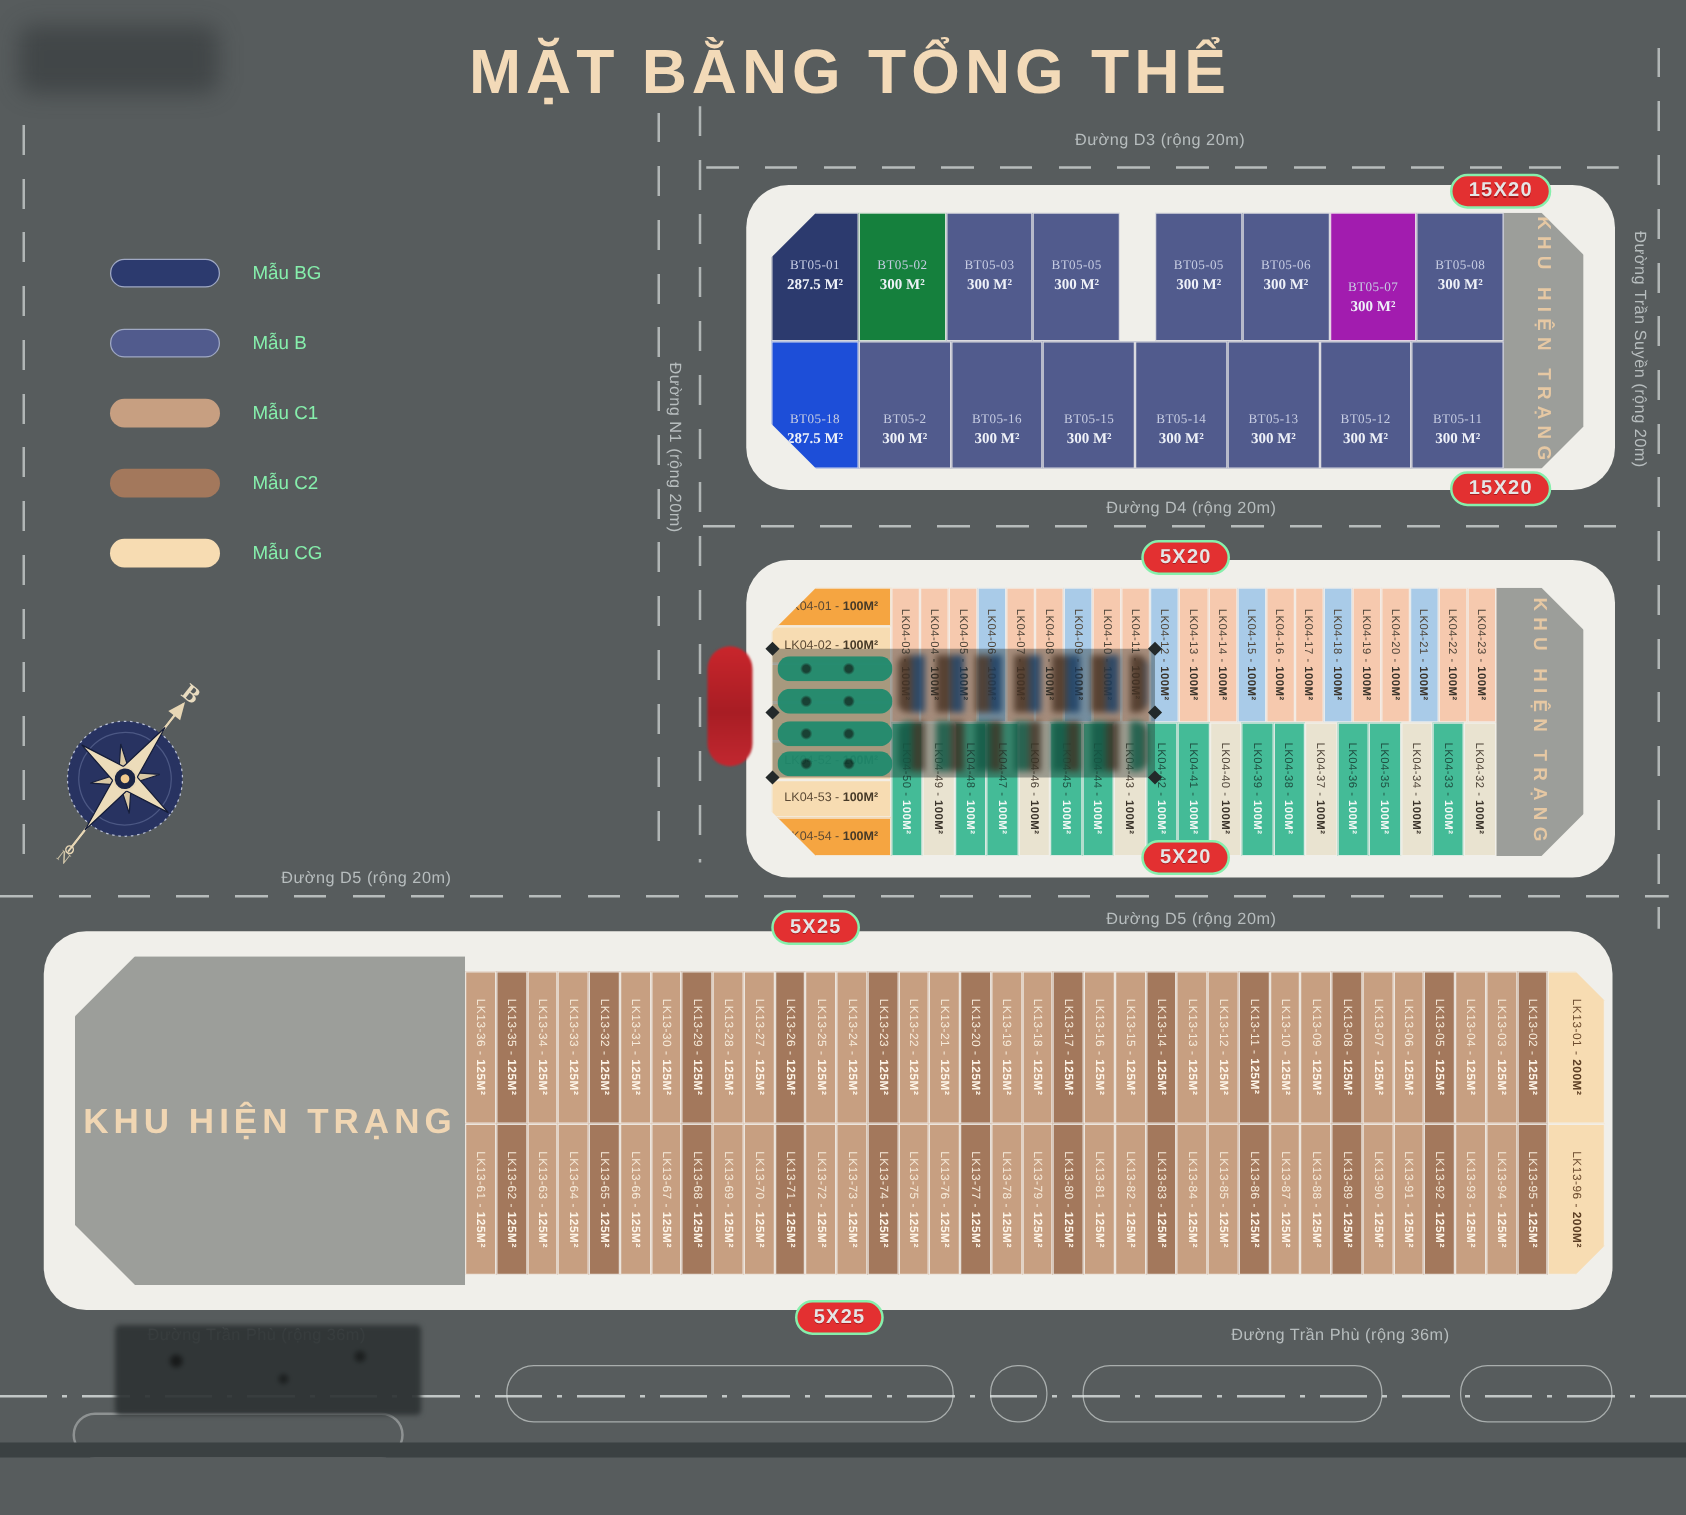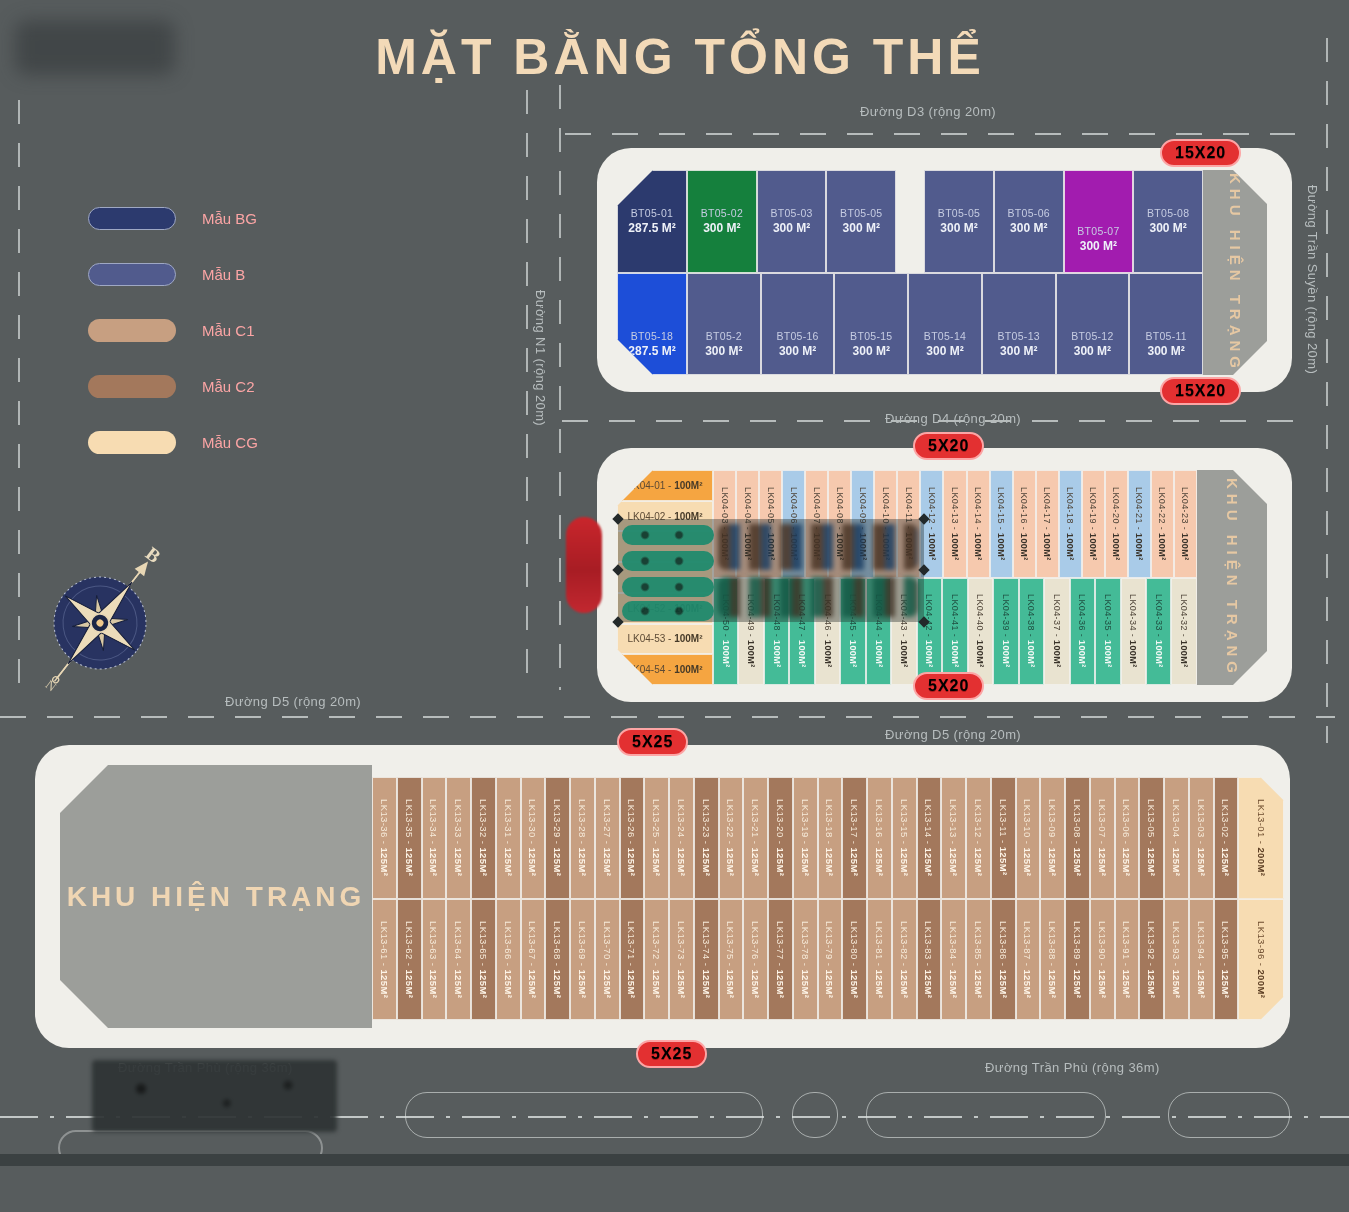--- a/index.html
+++ b/index.html
@@ -10,21 +10,21 @@
   #title { position:absolute; left:250px; top:28px; width:860px; text-align:center;
            font-size:50px; font-weight:800; letter-spacing:4px; color:#f3dab8; }
 
   
   .leg-col { position:absolute; display:flex; flex-direction:column; gap:33px; }
   #legend-left  { left:88px;  top:207px; }
   #legend-right { left:315px; top:207px; }
   .leg-item { display:flex; align-items:center; gap:26px; }
   .leg-pill { width:88px; height:23px; border-radius:12px; }
   .leg-pill.bordered { border:1px solid #9fa8c4; }
-  .leg-label { font-size:15px; color:#fca5a5; }
+  .leg-label { font-size:15px; color:#86efac; }
 
   
   .road-label { position:absolute; font-size:13px; color:#b7bdbe; letter-spacing:.4px; z-index:5; }
   .vlabel { writing-mode:vertical-rl; text-orientation:mixed; }
   .hdash { position:absolute; height:2px; z-index:4;
            background:repeating-linear-gradient(90deg, rgba(215,220,219,.75) 0 26px, transparent 26px 47px); }
   .vdash { position:absolute; width:2px; z-index:4;
            background:repeating-linear-gradient(180deg, rgba(215,220,219,.7) 0 24px, transparent 24px 43px); }
   .dashdot { position:absolute; height:2px; opacity:.85; z-index:4;
            background:repeating-linear-gradient(90deg,#d5dad9 0 38px, transparent 38px 50px, #d5dad9 50px 54px, transparent 54px 66px); }
@@ -42,21 +42,21 @@
   .plot { position:relative; border:1px solid rgba(242,241,237,.85); display:flex;
           align-items:center; justify-content:center; overflow:hidden; }
 
   
   #bt-inner { left:20px; top:22px; width:650px; height:205px; }
   #bt-grid { flex:1; display:flex; flex-direction:column; }
   .bt-row { flex:1; display:flex; }
   .bt-cell { flex:1; align-items:flex-start; }
   .bt-cell.bg-col { flex:0 0 70px; }
   #bt-gray { flex:0 0 64px; }
-  .btext { text-align:center; padding-top:36px; }
+  .btext { text-align:center; padding-top:36px;font-family:Liberation Serif, serif; }
   .bt-row.row2 .btext { padding-top:56px; }
   .bt-name { font-size:10.5px; letter-spacing:.3px; color:#c6cce2; }
   .bt-area { font-size:12px; font-weight:700; color:#eef1f8; margin-top:2px; }
 
   
   #lk04-inner { left:20px; top:22px; width:650px; height:215px; }
   #lk04-left { flex:0 0 96px; display:flex; flex-direction:column; }
   .strip { flex:1; }
   .htext { font-size:10px; white-space:nowrap; }
   .htext .pname { color:#5c4a35; }
@@ -82,21 +82,21 @@
   .lkcell13 .vtext { font-size:9.5px; }
   .lkcell13 .vtext .pname { color:#f6ead9; }
   .lkcell13 .vtext .parea { color:#fdf4e7; font-weight:700; }
   .big { flex:0 0 46px !important; }
   .big .vtext .pname { color:#6d4c2e; }
   .big .vtext .parea { color:#5d3f24; }
   .big-top { clip-path:polygon(0 0, calc(100% - 24px) 0, 100% 24px, 100% 100%, 0 100%); }
   .big-bot { clip-path:polygon(0 0, 100% 0, 100% calc(100% - 24px), calc(100% - 24px) 100%, 0 100%); }
 
   
-  .dim-badge { position:absolute; background:#e33031; border:2px solid #fca5a5; color:#000000;
+  .dim-badge { position:absolute; background:#e33031; border:2px solid #86efac; color:#e5e5e5;
     font-size:16px; font-weight:800; letter-spacing:1px; padding:3px 13px; border-radius:16px;
     text-shadow:0 1px 0 rgba(130,10,15,.6); z-index:30; }
 
   
   #wm-topleft { position:absolute; left:15px; top:20px; width:160px; height:55px;
     background:rgba(40,45,46,.45); filter:blur(9px); border-radius:12px; z-index:3; }
   #wm-rect { position:absolute; left:618px; top:519px; width:306px; height:103px;
     background:rgba(38,44,42,.38); z-index:20; }
   .wm-bar { position:absolute; left:4px; width:92px; height:20px; border-radius:10px;
     background:#1d8a6d; opacity:.92; filter:blur(.6px);
@@ -190,21 +190,21 @@
   <div class="hdash" style="left:0px; top:716px; width:1335px;"></div>
   <div class="dashdot" style="left:0px; top:1116px; width:1349px;"></div>
 
   <div class="median" style="left:405px; width:358px;"></div>
   <div class="median" style="left:792px; width:46px;"></div>
   <div class="median" style="left:866px; width:240px;"></div>
   <div class="median" style="left:1168px; width:122px;"></div>
   <div id="wm-outline"></div>
 
   <div class="road-label" style="left:860px; top:104px;">Đường D3 (rộng 20m)</div>
-  <div class="road-label" style="left:885px; top:411px;">Đường D4 (rộng 20m)</div>
+  <div class="road-label" style="left:885px; top:398px;">Đường D4 (rộng 20m)</div>
   <div class="road-label" style="left:225px; top:694px;">Đường D5 (rộng 20m)</div>
   <div class="road-label" style="left:885px; top:727px;">Đường D5 (rộng 20m)</div>
   <div class="road-label vlabel" style="left:533px; top:290px; height:210px;">Đường N1 (rộng 20m)</div>
   <div class="road-label vlabel" style="left:1305px; top:185px; height:215px;">Đường Trần Suyền (rộng 20m)</div>
   <div class="road-label" style="left:985px; top:1060px;">Đường Trần Phù (rộng 36m)</div>
   <div class="road-label" style="left:118px; top:1060px;">Đường Trần Phù (rộng 36m)</div>
 
   <div class="wblock" style="left:597px; top:148px; width:695px; height:244px;">
     <div id="bt-inner" class="inner-clip">
       <div id="bt-grid">

